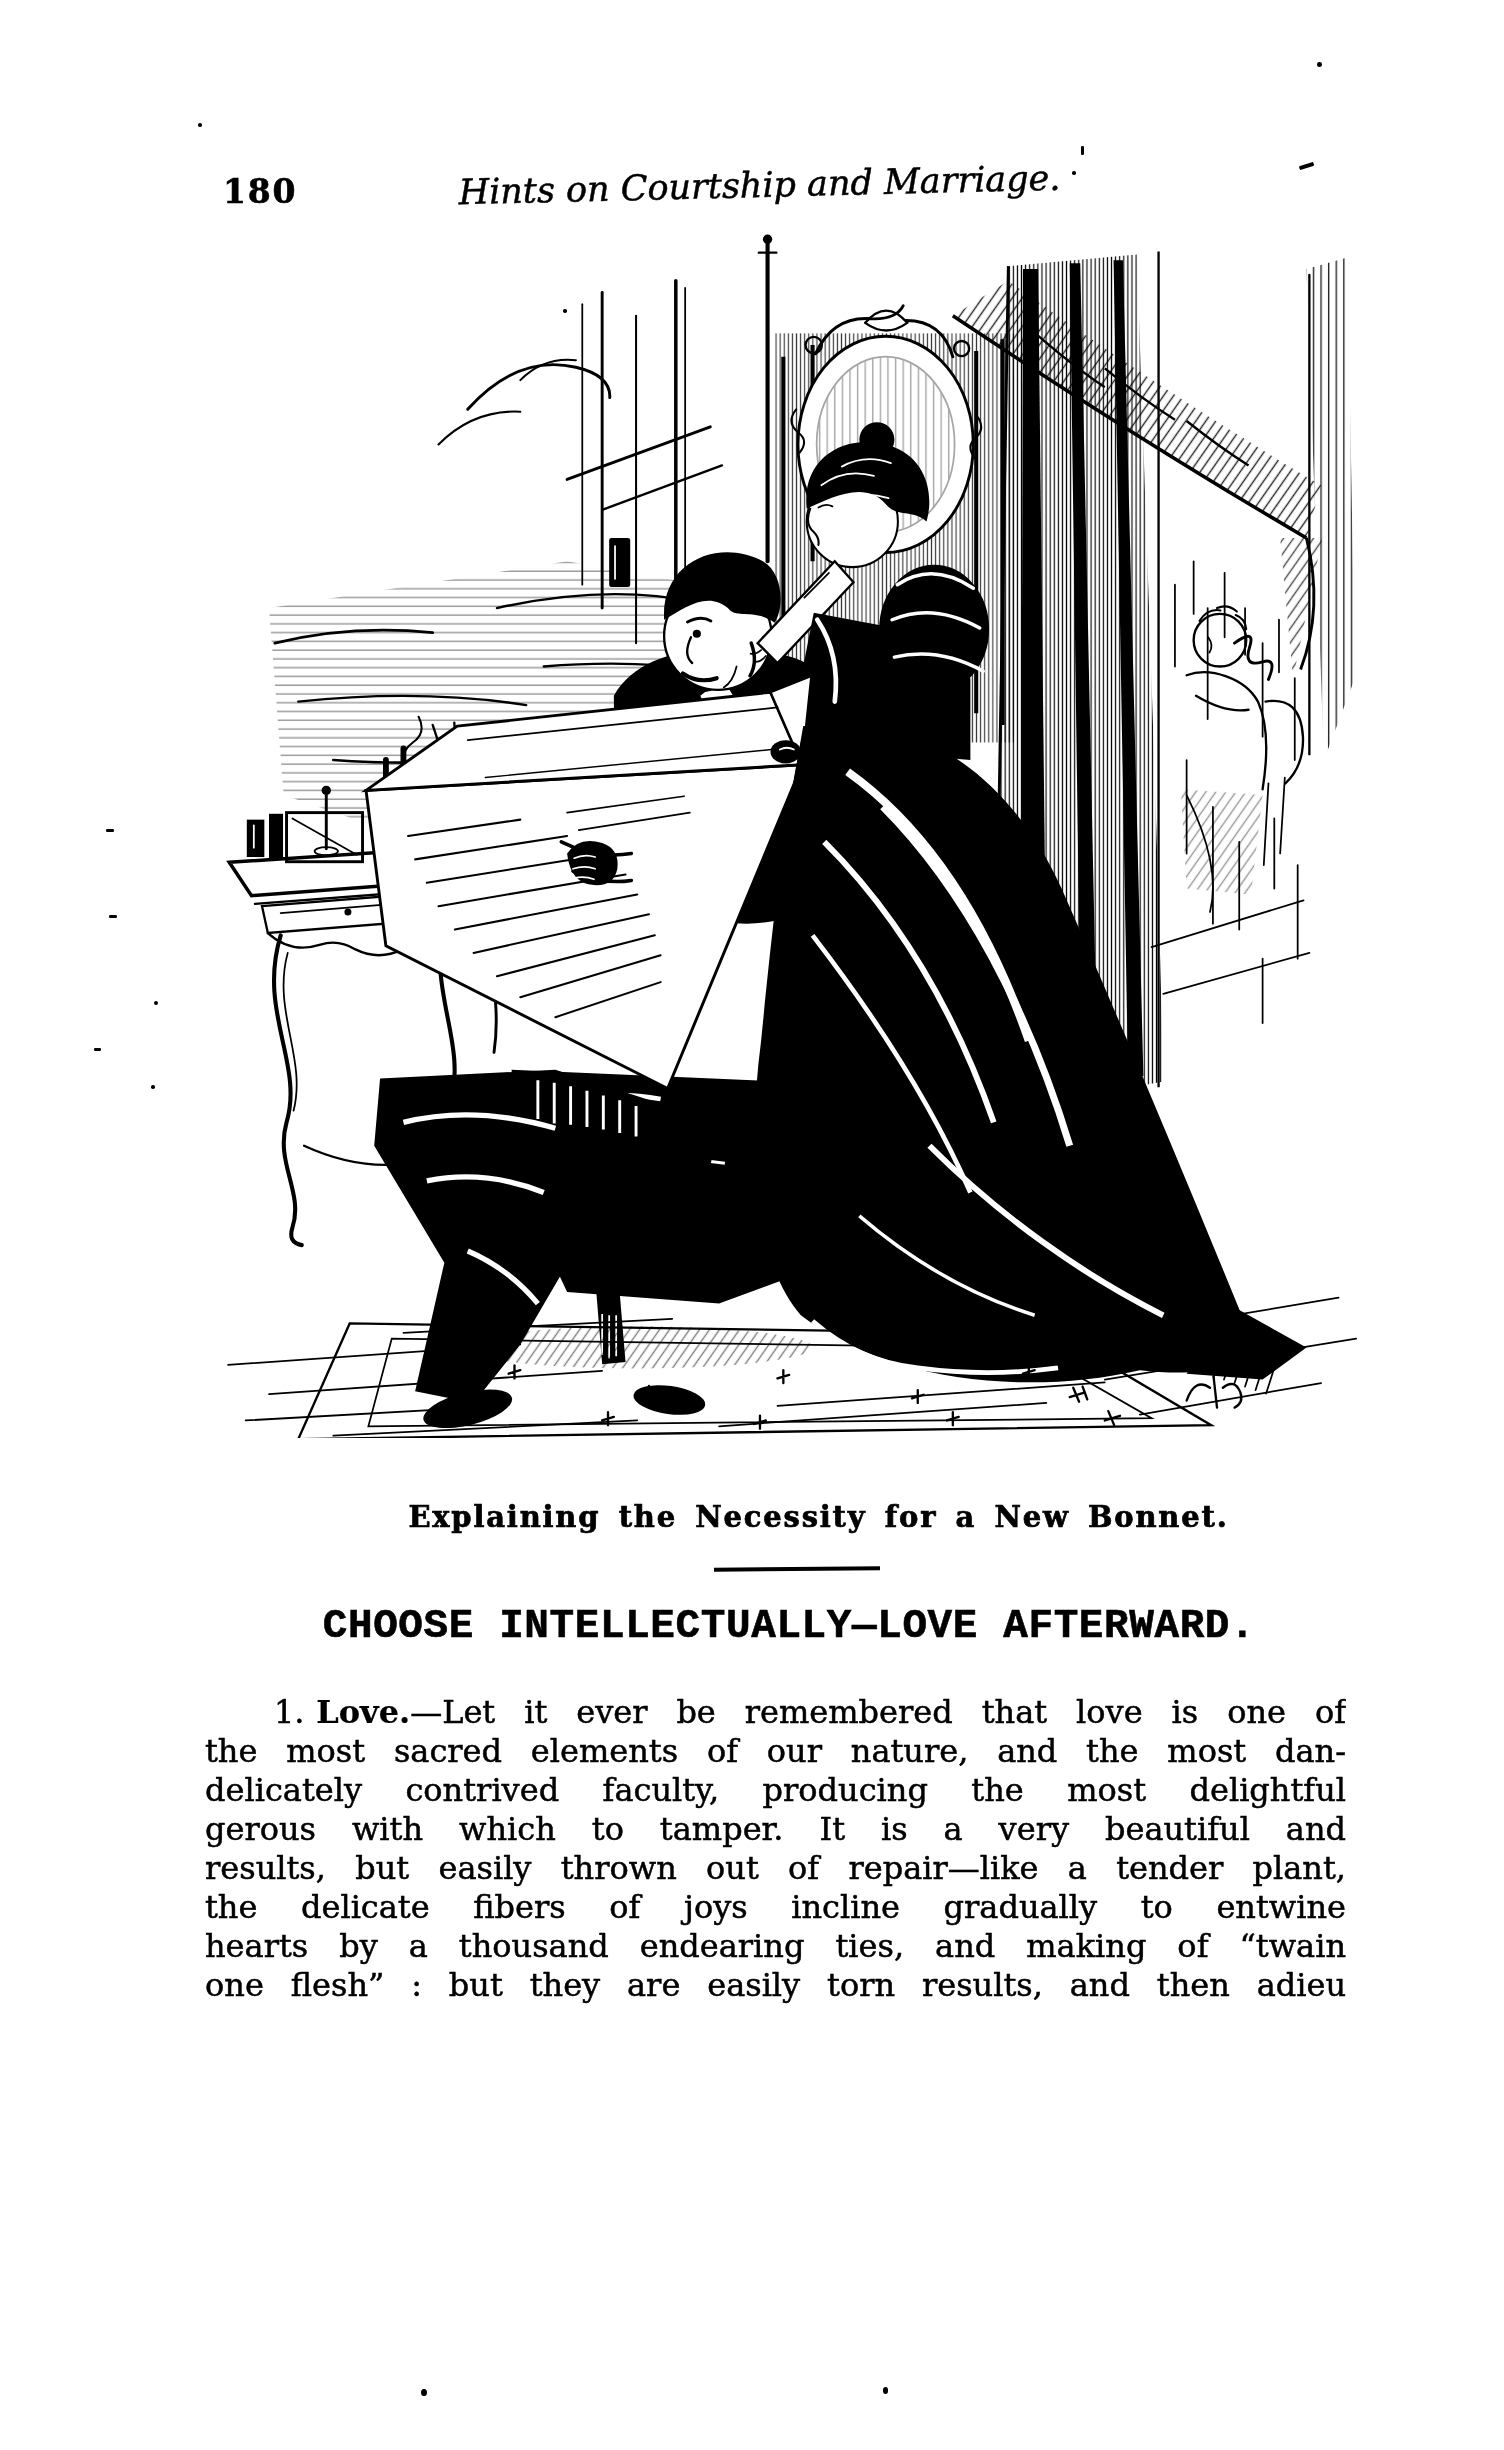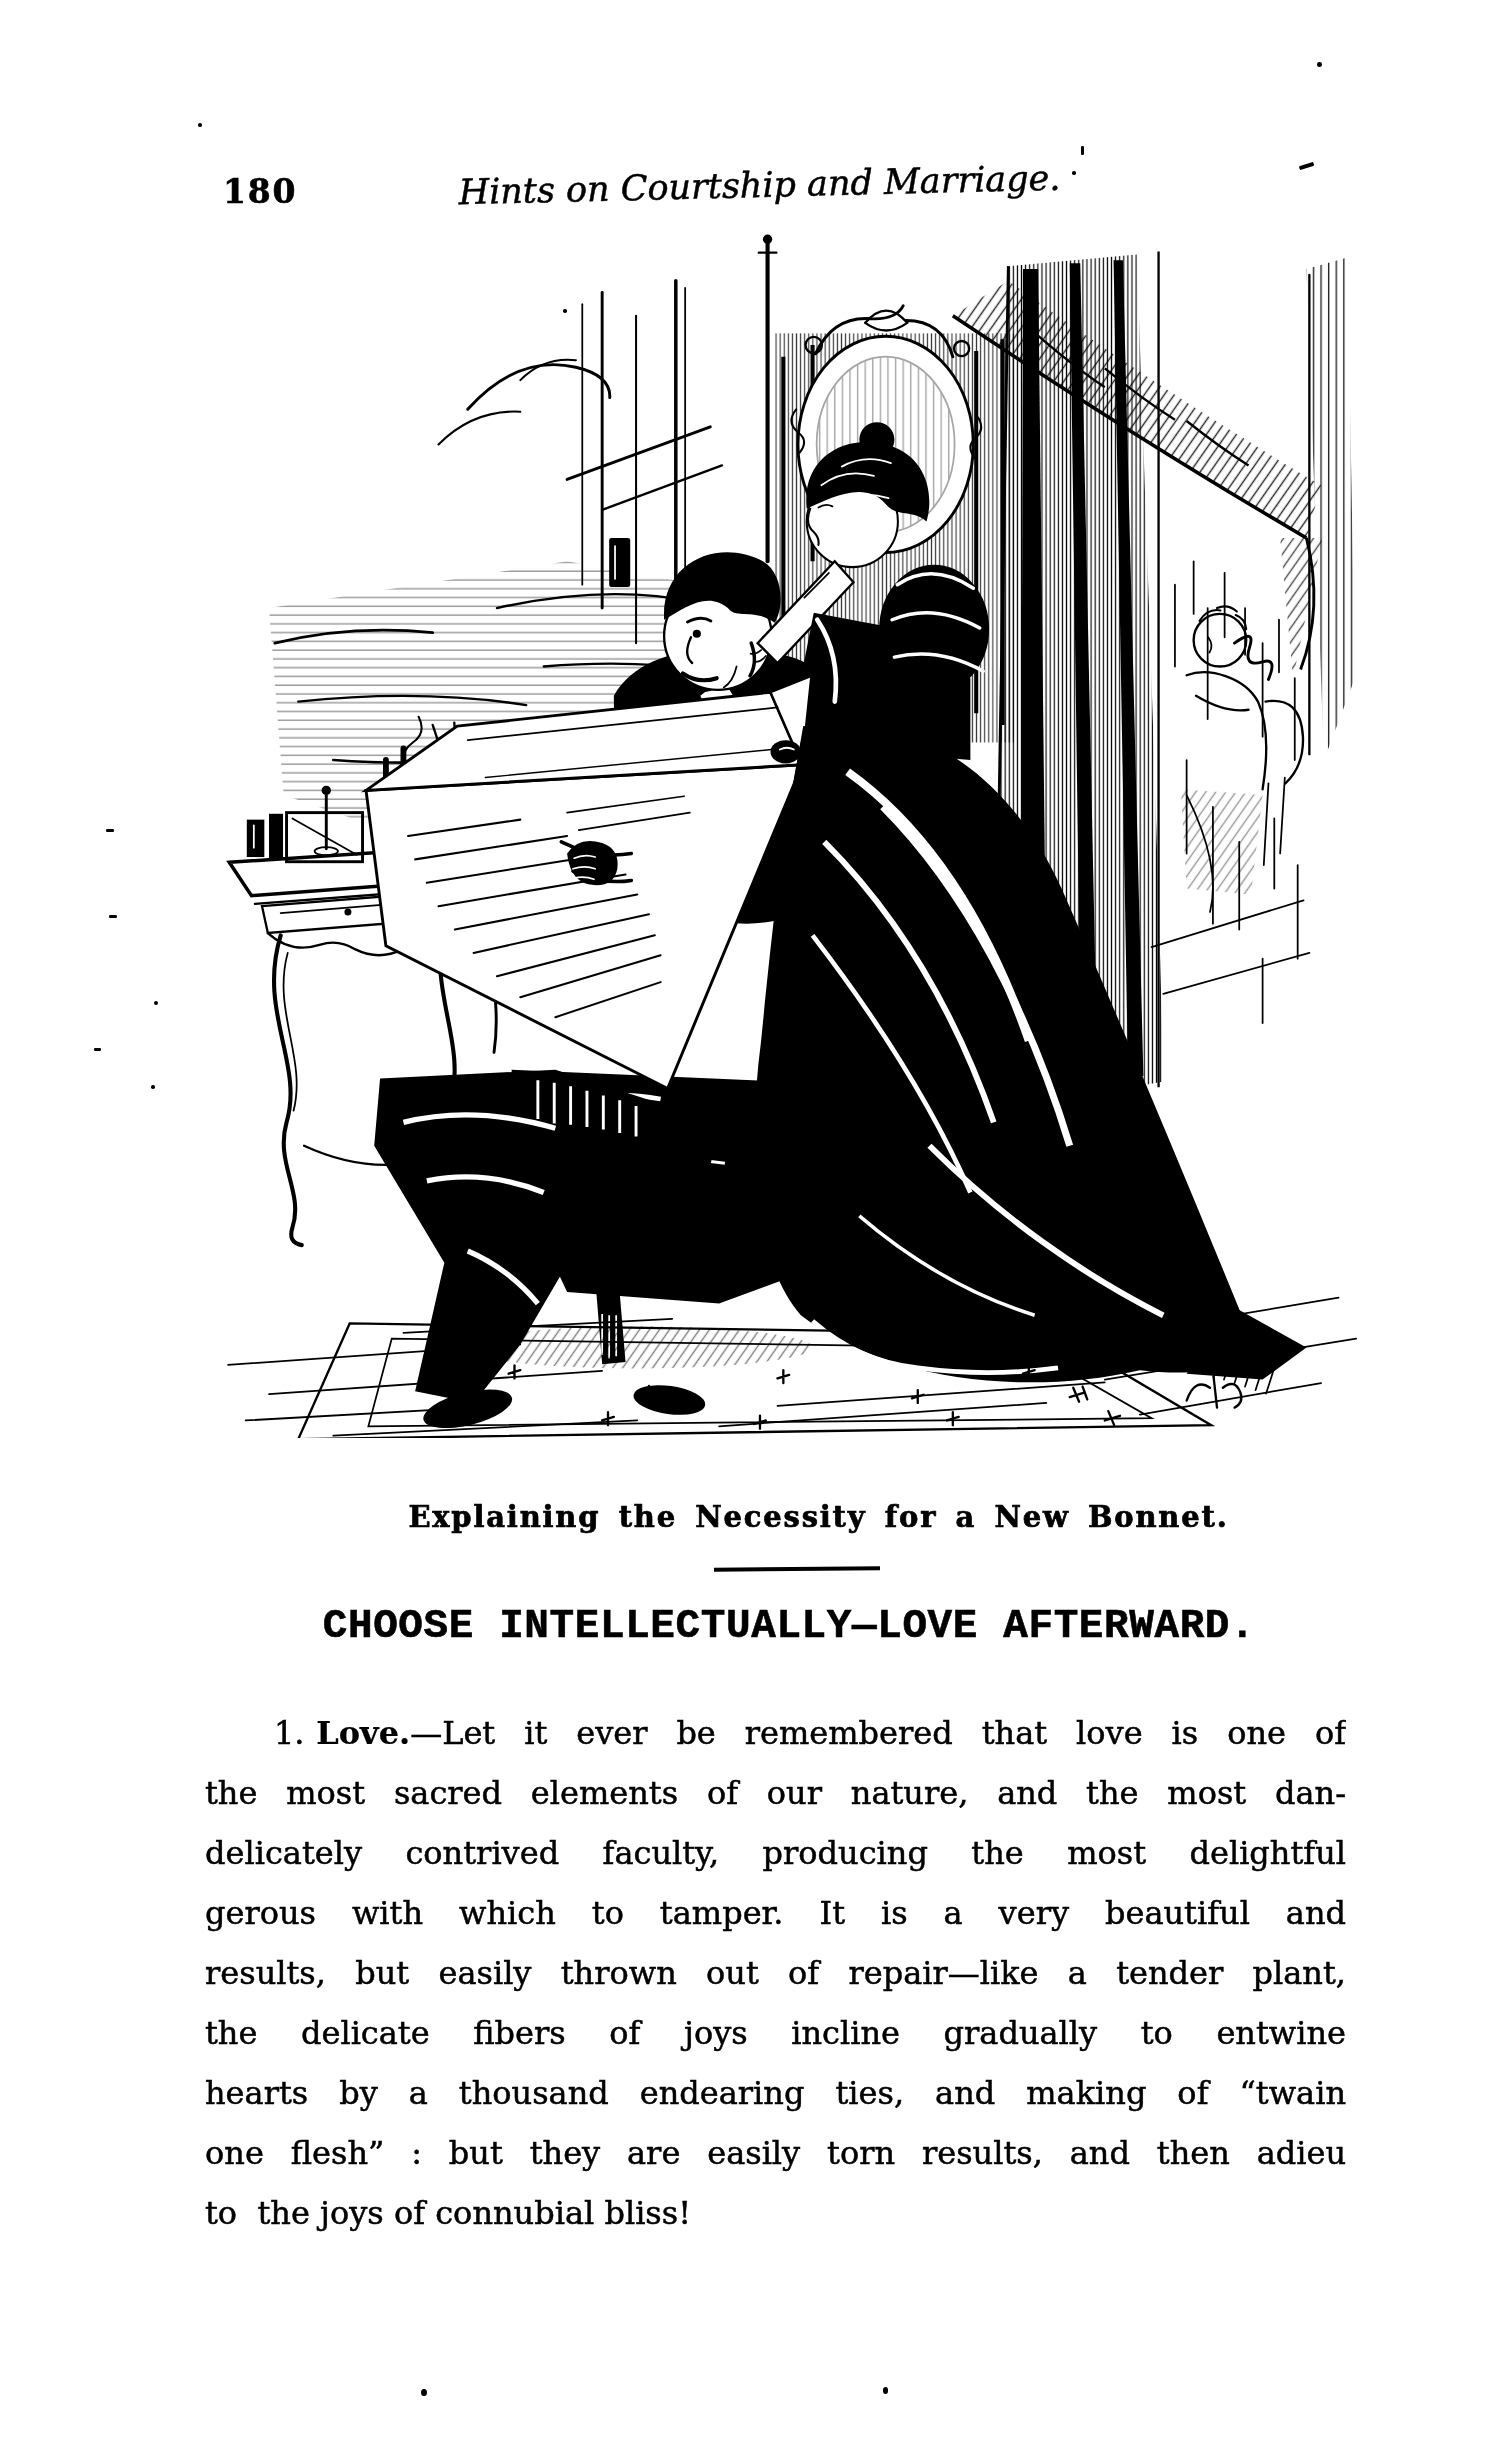--- a/index.html
+++ b/index.html
@@ -42,21 +42,21 @@
     -webkit-text-stroke:0.6px #000;
     white-space:nowrap;
   }
   .body-text {
     position:absolute; left:205px; top:1693px; width:1141px;
     font-size:32px; line-height:39px;
     -webkit-text-stroke:0.5px #000;
   }
   .line {
     text-align:justify; text-align-last:justify;
-    height:39px; overflow:hidden; white-space:nowrap;margin-top:21px;
+    height:39px; overflow:hidden; white-space:nowrap;
   }
   .line.last { text-align-last:left; }
   .line-first { padding-left:69px; }
   .num { margin-right:11.7px; }
   .lead { font-weight:bold; -webkit-text-stroke:0.2px #000; }
   .speck { position:absolute; background:#000; border-radius:50%; }
   .speck.dash { border-radius:1.2px; }
 </style>
 </head>
 <body>
@@ -284,21 +284,20 @@
 
 <div class="body-text">
   <div class="line line-first"><span class="num">1.</span><span class="lead">Love.</span><span>—Let it ever be remembered that love is one of</span></div>
   <div class="line">the most sacred elements of our nature, and the most dan-</div>
   <div class="line">delicately contrived faculty, producing the most delightful</div>
   <div class="line">gerous with which to tamper.  It is a very beautiful and</div>
   <div class="line">results, but easily thrown out of repair—like a tender plant,</div>
   <div class="line">the delicate fibers of joys incline gradually to entwine</div>
   <div class="line">hearts by a thousand endearing ties, and making of “twain</div>
   <div class="line">one flesh” : but they are easily torn results, and then adieu</div>
-  <div class="line last">to&nbsp; the joys of connubial bliss!</div>
 </div>
 
 <div class="speck" style="left:1317px; top:62px;  width:4.7px;  height:4.7px;"></div>
 <div class="speck" style="left:198px;  top:123px;  width:3.5px;  height:3.5px;"></div>
 <div class="speck" style="left:563px;  top:309px;  width:3.5px;  height:3.5px;"></div>
 <div class="speck dash" style="left:1081px; top:146px;  width:2.9px;  height:9.4px;"></div>
 <div class="speck dash" style="left:1299px; top:164px;  width:15px; height:3.5px; transform:rotate(-18deg);"></div>
 <div class="speck" style="left:1072px; top:171px;  width:3.5px;  height:3.5px;"></div>
 <div class="speck dash" style="left:106px;  top:829px; width:8.2px; height:2.9px;"></div>
 <div class="speck dash" style="left:109px;  top:915px; width:7.6px; height:2.9px;"></div>

